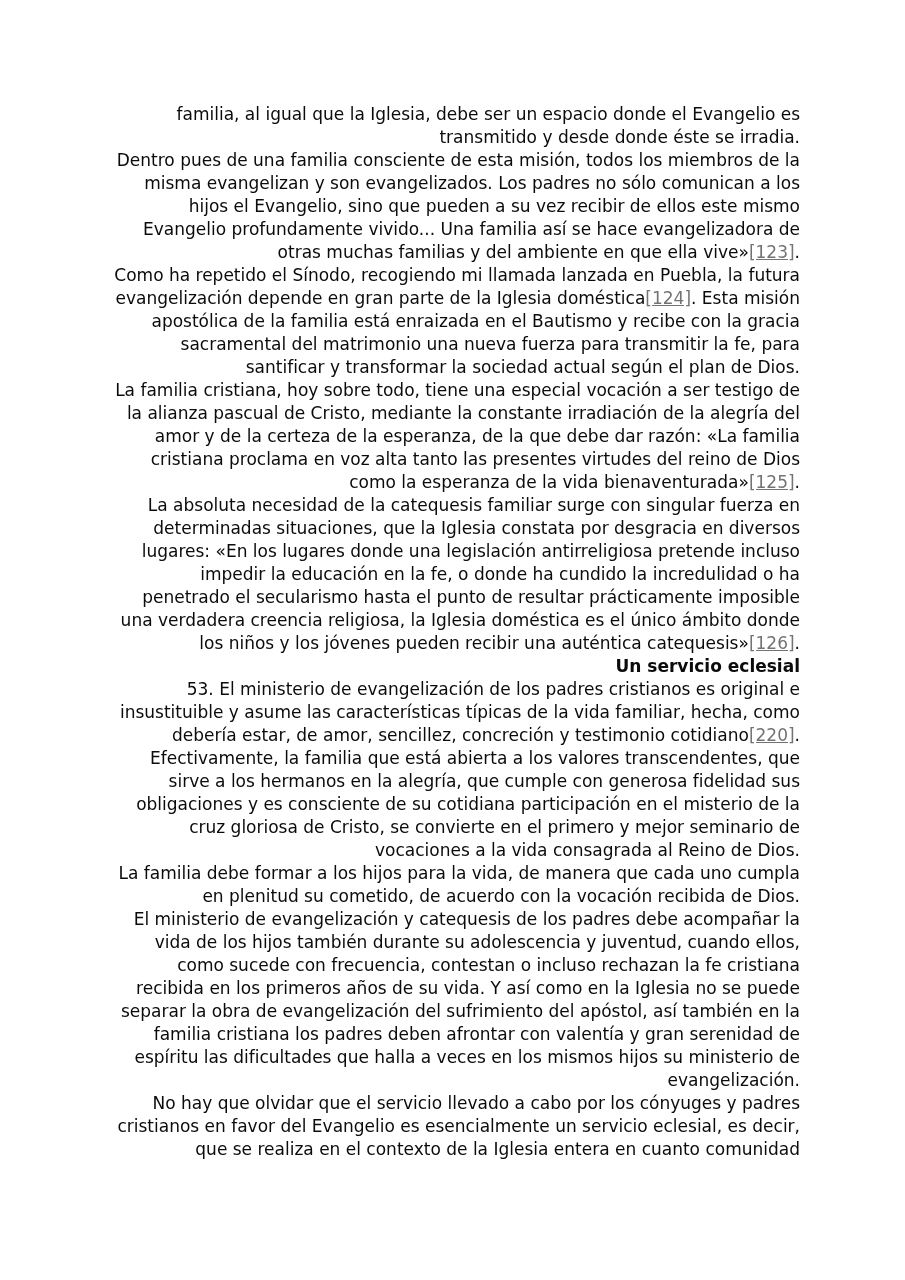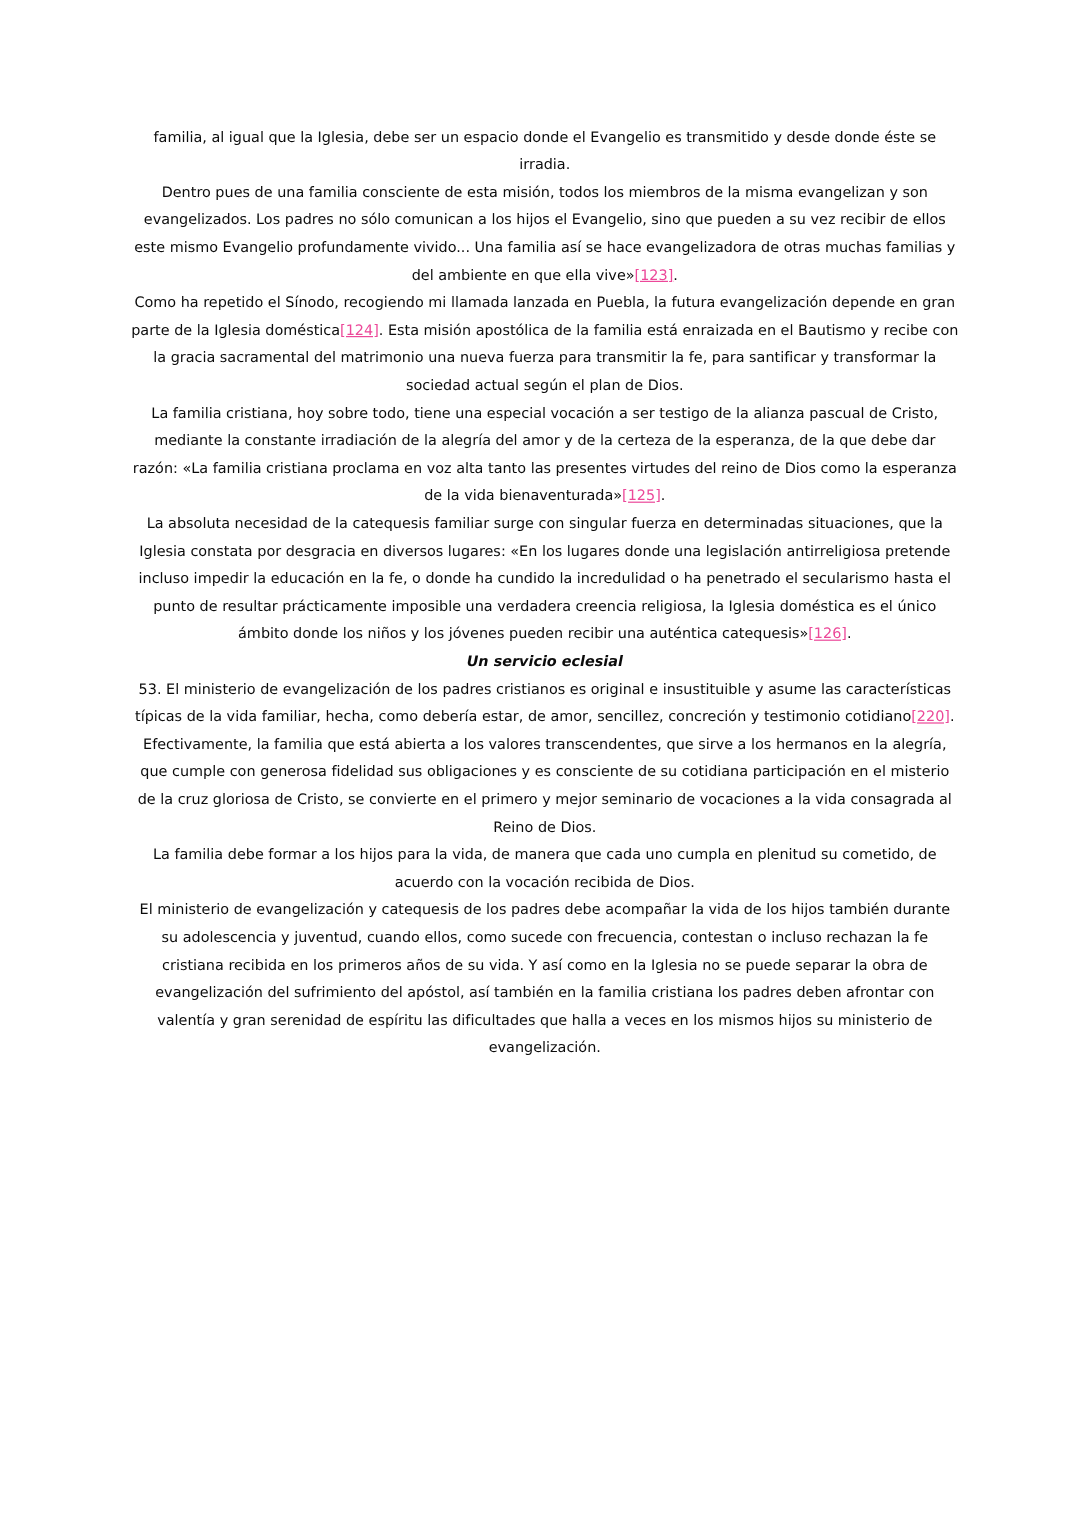--- a/index.html
+++ b/index.html
@@ -13,48 +13,48 @@
     height: 1280px;
     background: #ffffff;
     overflow: hidden;
   }
   .text-column {
     position: absolute;
     left: 108px;
     top: 103px;
     width: 692px;
     font-family: "DejaVu Sans", sans-serif;
-    font-size: 12px;
+    font-size: 17px;
     line-height: 23px;
     color: #0b0b0b;
-    text-align: center;
+    text-align: right;
   }
   .text-column p {
     margin: 0;
     padding: 0;
   }
   .text-column p.heading {
     font-weight: bold;
-    font-style: italic;
   }
   .footnote-link {
-    color: #ec4899;
+    color: #737373;
     text-decoration: underline;
     cursor: pointer;
   }
 </style>
 </head>
 <body>
 
 <div class="page">
   <div class="text-column">
       <p class="body"><span>familia, al igual que la Iglesia, debe ser un espacio donde el Evangelio es transmitido y desde donde éste se irradia.</span></p>
       <p class="body"><span>Dentro pues de una familia consciente de esta misión, todos los miembros de la misma evangelizan y son evangelizados. Los padres no sólo comunican a los hijos el Evangelio, sino que pueden a su vez recibir de ellos este mismo Evangelio profundamente vivido... Una familia así se hace evangelizadora de otras muchas familias y del ambiente en que ella vive»</span><a class="footnote-link" href="#">[123]</a><span>.</span></p>
       <p class="body"><span>Como ha repetido el Sínodo, recogiendo mi llamada lanzada en Puebla, la futura evangelización depende en gran parte de la Iglesia doméstica</span><a class="footnote-link" href="#">[124]</a><span>. Esta misión apostólica de la familia está enraizada en el Bautismo y recibe con la gracia sacramental del matrimonio una nueva fuerza para transmitir la fe, para santificar y transformar la sociedad actual según el plan de Dios.</span></p>
       <p class="body"><span>La familia cristiana, hoy sobre todo, tiene una especial vocación a ser testigo de la alianza pascual de Cristo, mediante la constante irradiación de la alegría del amor y de la certeza de la esperanza, de la que debe dar razón: «La familia cristiana proclama en voz alta tanto las presentes virtudes del reino de Dios como la esperanza de la vida bienaventurada»</span><a class="footnote-link" href="#">[125]</a><span>.</span></p>
       <p class="body"><span>La absoluta necesidad de la catequesis familiar surge con singular fuerza en determinadas situaciones, que la Iglesia constata por desgracia en diversos lugares: «En los lugares donde una legislación antirreligiosa pretende incluso impedir la educación en la fe, o donde ha cundido la incredulidad o ha penetrado el secularismo hasta el punto de resultar prácticamente imposible una verdadera creencia religiosa, la Iglesia doméstica es el único ámbito donde los niños y los jóvenes pueden recibir una auténtica catequesis»</span><a class="footnote-link" href="#">[126]</a><span>.</span></p>
       <p class="heading"><span>Un servicio eclesial</span></p>
       <p class="body"><span>53. El ministerio de evangelización de los padres cristianos es original e insustituible y asume las características típicas de la vida familiar, hecha, como debería estar, de amor, sencillez, concreción y testimonio cotidiano</span><a class="footnote-link" href="#">[220]</a><span>.</span></p>
       <p class="body"><span>Efectivamente, la familia que está abierta a los valores transcendentes, que sirve a los hermanos en la alegría, que cumple con generosa fidelidad sus obligaciones y es consciente de su cotidiana participación en el misterio de la cruz gloriosa de Cristo, se convierte en el primero y mejor seminario de vocaciones a la vida consagrada al Reino de Dios.</span></p>
       <p class="body"><span>La familia debe formar a los hijos para la vida, de manera que cada uno cumpla en plenitud su cometido, de acuerdo con la vocación recibida de Dios.</span></p>
       <p class="body"><span>El ministerio de evangelización y catequesis de los padres debe acompañar la vida de los hijos también durante su adolescencia y juventud, cuando ellos, como sucede con frecuencia, contestan o incluso rechazan la fe cristiana recibida en los primeros años de su vida. Y así como en la Iglesia no se puede separar la obra de evangelización del sufrimiento del apóstol, así también en la familia cristiana los padres deben afrontar con valentía y gran serenidad de espíritu las dificultades que halla a veces en los mismos hijos su ministerio de evangelización.</span></p>
+      <p class="body"><span>No hay que olvidar que el servicio llevado a cabo por los cónyuges y padres cristianos en favor del Evangelio es esencialmente un servicio eclesial, es decir, que se realiza en el contexto de la Iglesia entera en cuanto comunidad</span></p>
     </div>
 </div>
 
 </body></html>

